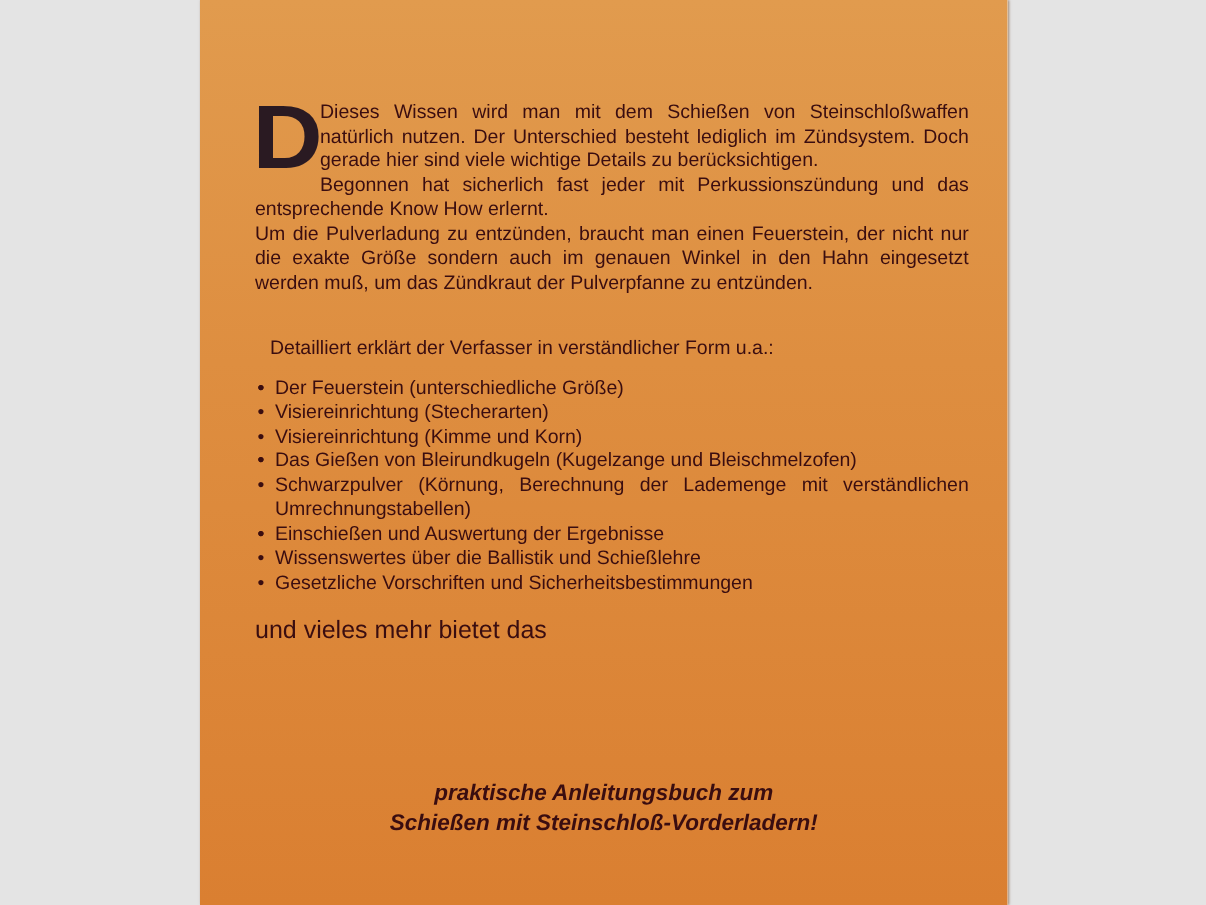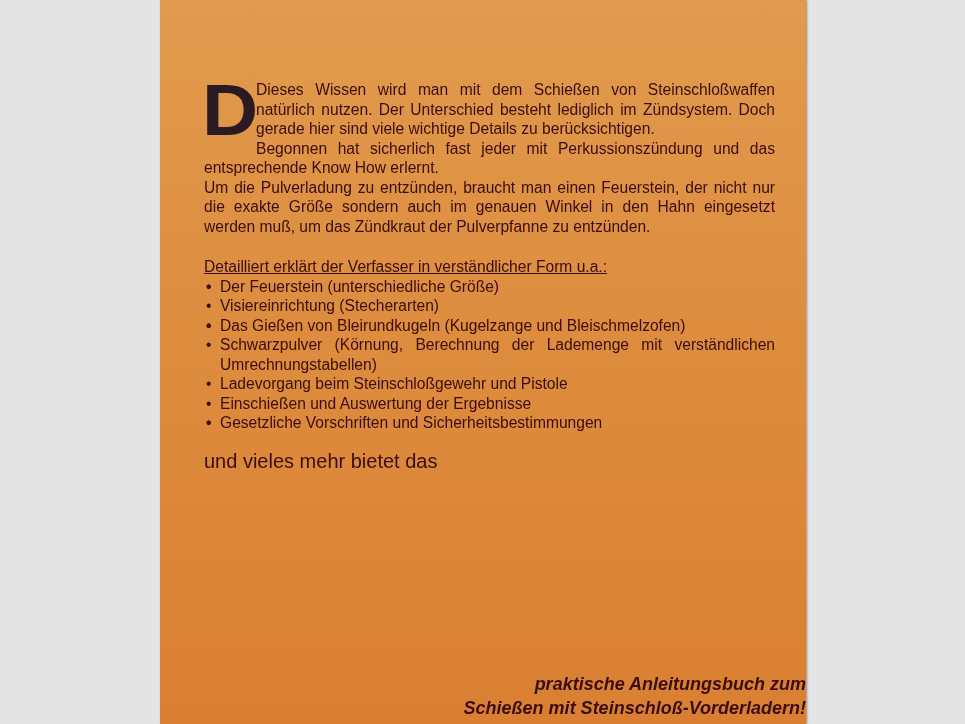--- a/index.html
+++ b/index.html
@@ -32,30 +32,30 @@
     height:58px;
     color:#2a1a22;
     margin:2px 4px 0 -2px;
     letter-spacing:-2px;
     transform:scaleX(1.08);
     transform-origin:left;
   }
   .just { text-align:justify; }
   .p { margin:0; }
   .gap { height:21px; }
-  .lead { margin:0;text-decoration:underline; }
+  .lead { margin:12px; }
   ul.bullets { list-style:none; margin:0; padding:0; }
   ul.bullets li { position:relative; padding-left:16px; margin:0; text-align:justify; }
   ul.bullets li .dot {
     position:absolute; left:2px; top:0;
   }
   .closing { margin-top:19px; font-size:20px; }
   .final {
-    position:absolute; left:0; right:0; top:672px;
-    text-align:right;
+    position:absolute; left:0; right:0; top:622px;
+    text-align:center;
     color:#3a0d10;
     font-size:18px; font-weight:bold; font-style:italic;
     line-height:24px;
   }
 </style>
 </head>
 <body>
 
 <div class="page">
   <div class="text">
@@ -64,27 +64,27 @@
     </p>
     <p class="p just">Dieses Wissen wird man mit dem Schießen  von Steinschloßwaffen natürlich nutzen. Der Unterschied besteht lediglich im Zündsystem. Doch gerade hier sind viele wichtige Details zu berücksichtigen.</p>
     <p class="p just">Begonnen hat sicherlich fast jeder mit Perkussionszündung und das entsprechende Know How erlernt.</p>
     <p class="p just">Um die Pulverladung zu entzünden, braucht man einen Feuerstein, der nicht nur die exakte Größe sondern auch im genauen Winkel in den Hahn eingesetzt werden muß, um das Zündkraut der Pulverpfanne zu entzünden.</p>
     <div class="gap"></div>
     <p class="lead">Detailliert erklärt der Verfasser in verständlicher Form u.a.:</p>
     <ul class="bullets">
       <li><span class="dot">•</span></li>
       <li><span class="dot">•</span><span>Der Feuerstein (unterschiedliche Größe)</span></li>
       <li><span class="dot">•</span><span>Visiereinrichtung (Stecherarten)</span></li>
-      <li><span class="dot">•</span></li>
+      <li><span class="dot">•</span><span>Visiereinrichtung (Kimme und Korn)</span></li>
       <li><span class="dot">•</span></li>
       <li><span class="dot">•</span><span>Das Gießen von Bleirundkugeln (Kugelzange und Bleischmelzofen)</span></li>
       <li><span class="dot">•</span><span>Schwarzpulver (Körnung, Berechnung der Lademenge mit verständlichen Umrechnungstabellen)</span></li>
-      <li><span class="dot">•</span><span>Ladevorgang beim Steinschloßgewehr und Pistole</span></li>
+      <li><span class="dot">•</span></li>
       <li><span class="dot">•</span><span>Einschießen und Auswertung der Ergebnisse</span></li>
-      <li><span class="dot">•</span></li>
+      <li><span class="dot">•</span><span>Wissenswertes über die Ballistik und Schießlehre</span></li>
       <li><span class="dot">•</span><span>Gesetzliche Vorschriften und Sicherheitsbestimmungen</span></li>
     </ul>
     <p class="p closing">und vieles mehr bietet das</p>
   </div>
   <div class="final">
     <div>praktische Anleitungsbuch zum</div>
     <div>Schießen mit Steinschloß-Vorderladern!</div>
   </div>
 </div>
 

